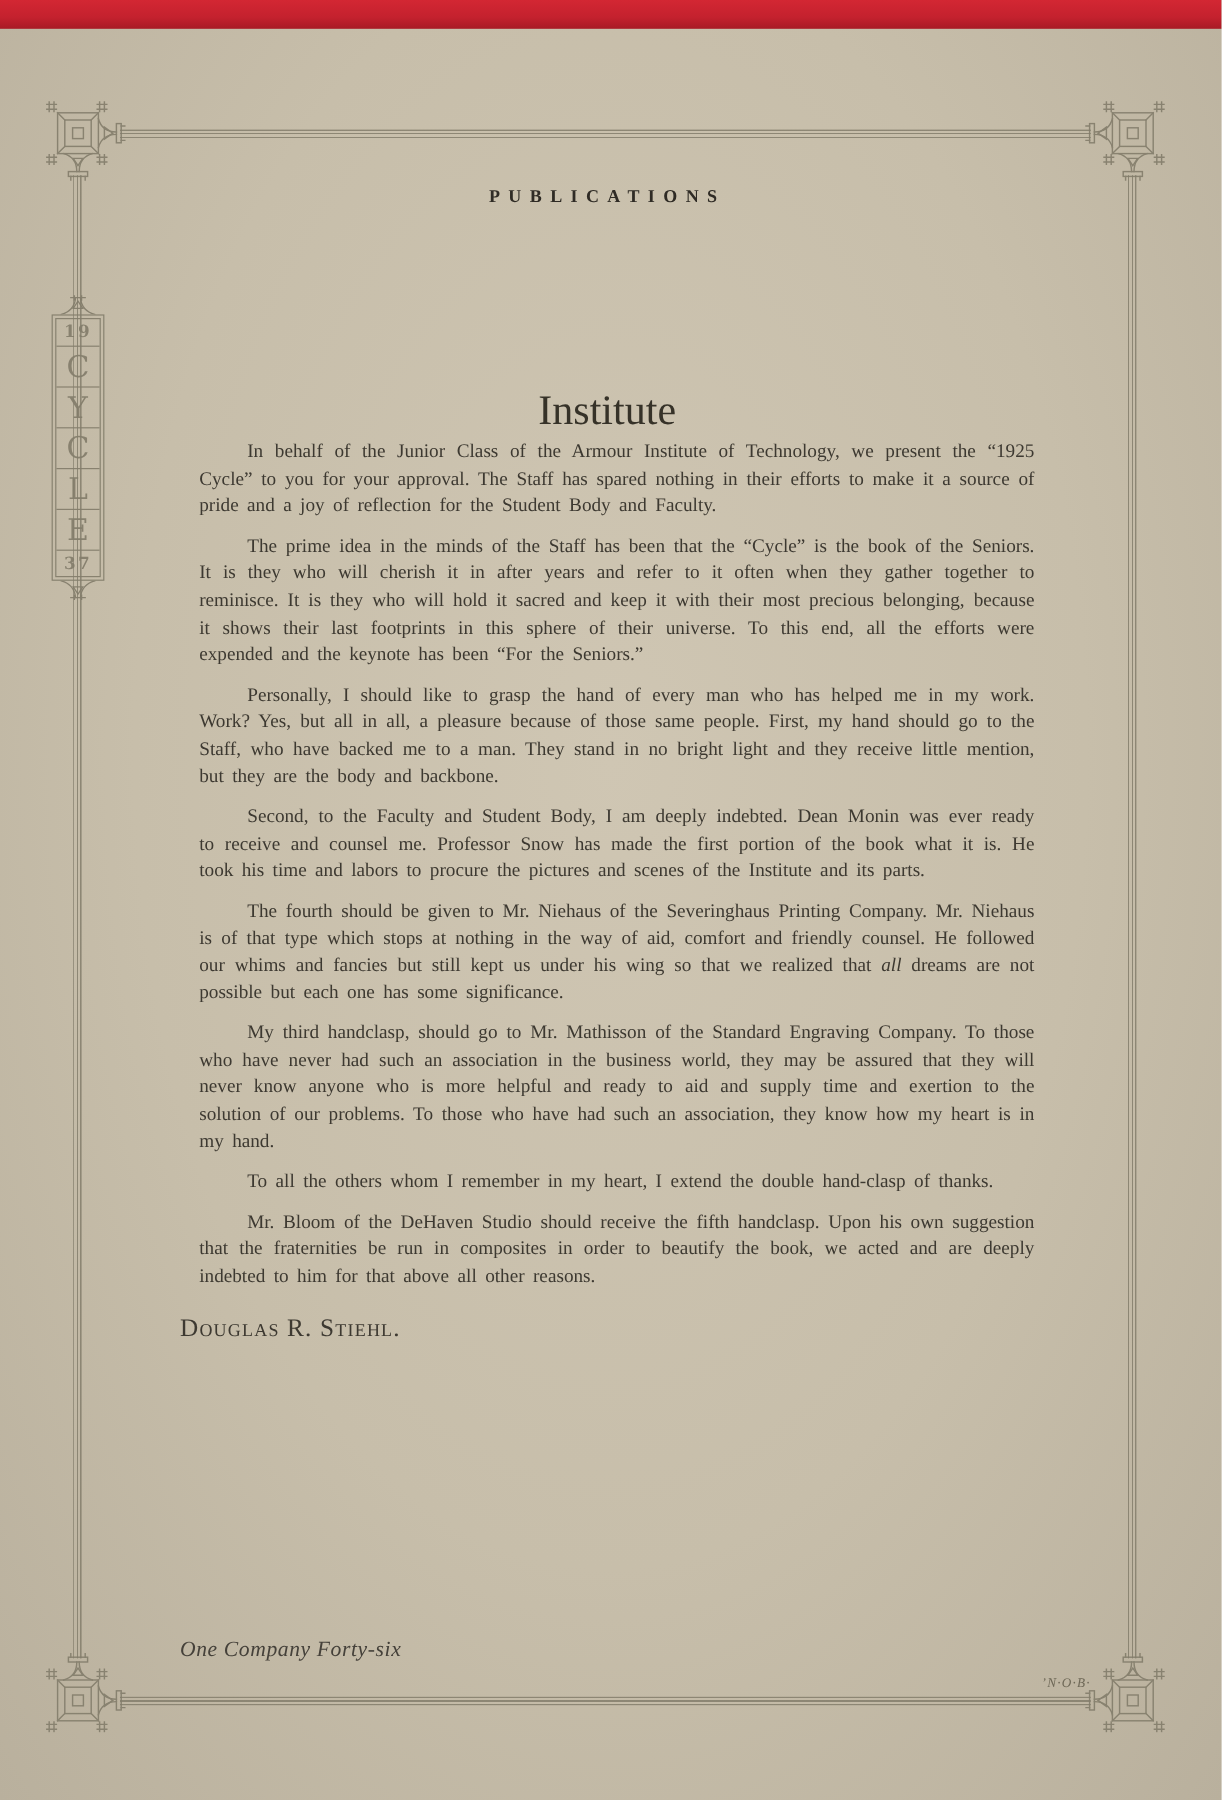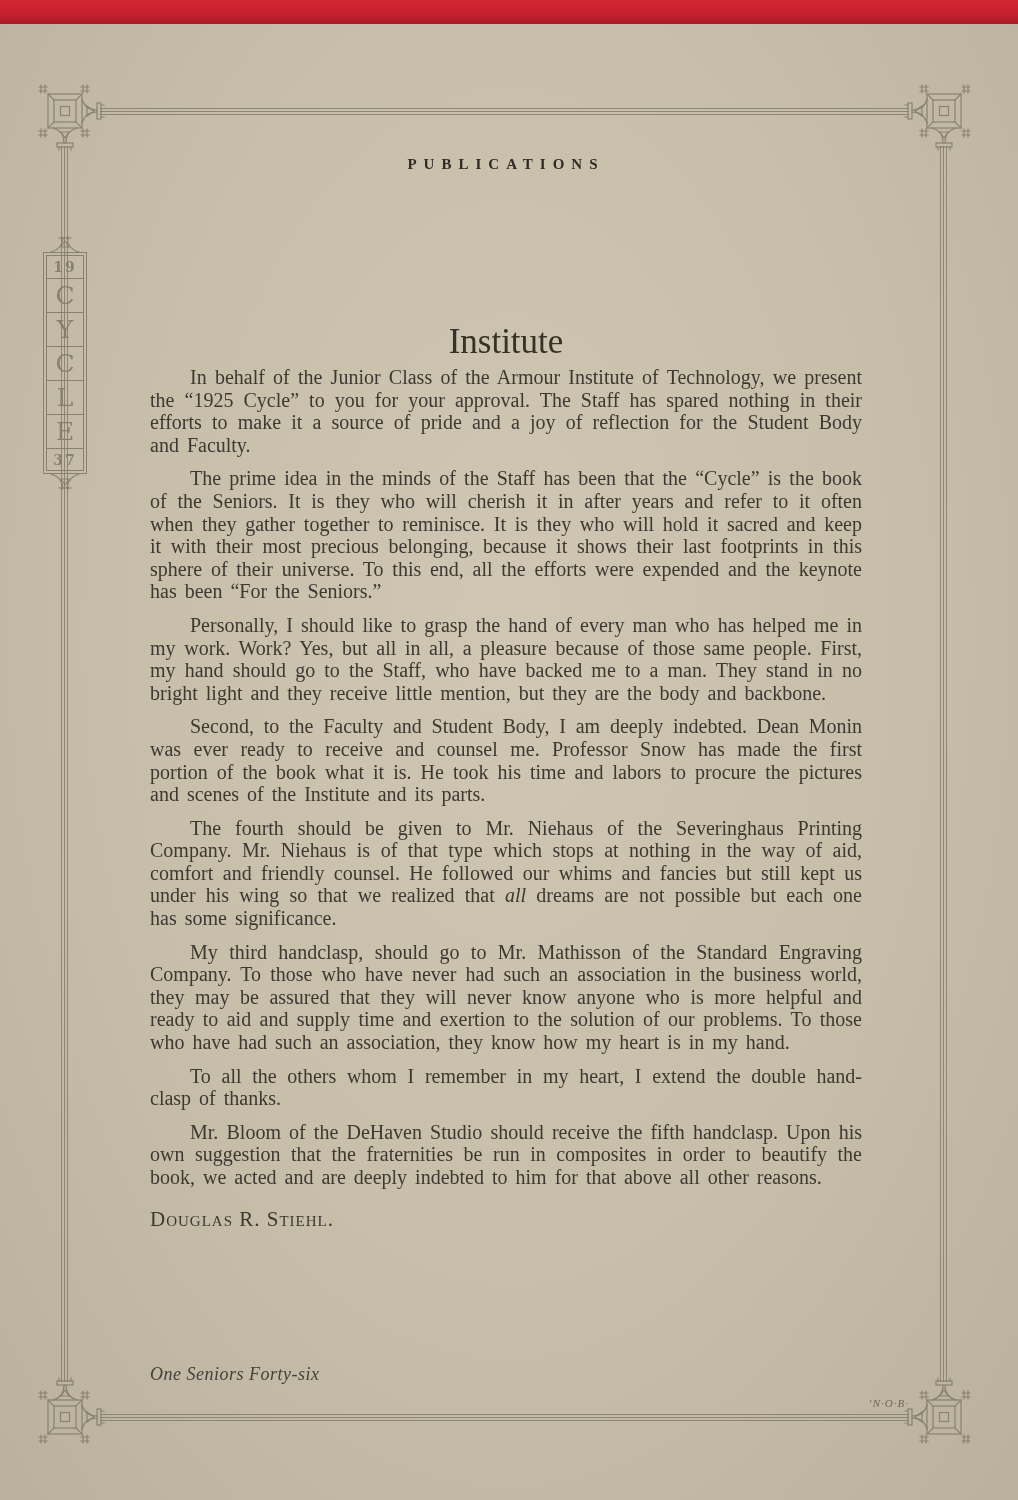--- a/index.html
+++ b/index.html
@@ -39,21 +39,21 @@
   .rule-top{left:100px;top:108px;width:809px;}
   .rule-bottom{left:100px;top:1414px;width:809px;}
   .rule-left{left:61px;top:146px;height:1236px;}
   .rule-right{left:940px;top:146px;height:1236px;}
   .corner{position:absolute;width:72px;height:72px;color:var(--border-line,#837d6b);opacity:.9;}
   .corner.tl{left:38px;top:84px;}
   .corner.tr{left:899px;top:84px;transform:scaleX(-1);}
   .corner.bl{left:38px;top:1372px;transform:scaleY(-1);}
   .corner.br{left:899px;top:1372px;transform:scale(-1,-1);}
   
-  .cartouche{position:absolute;left:46px;top:236px;width:16px;opacity:.92;text-align:center;}
+  .cartouche{position:absolute;left:46px;top:246px;width:16px;opacity:.92;text-align:center;}
   .cart-bracket{display:block;width:38px;height:16px;color:var(--border-line,#837d6b);}
   .cart-bracket.bottom{transform:scaleY(-1);}
   .cart-box{
     width:38px;border:1px solid var(--border-line,#837d6b);
     outline:1px solid var(--border-line,#837d6b);outline-offset:2px;
     margin:3px 0;
   }
   .cart-cell{
     display:flex;align-items:center;justify-content:center;
     color:var(--border-line,#837d6b);
@@ -72,22 +72,22 @@
   .kicker{
     position:absolute;left:0;top:156px;width:712px;text-align:center;
     font-size:15px;font-weight:bold;letter-spacing:7px;color:#2f2b25;
   }
   .heading{
     position:absolute;left:0;top:322px;width:712px;text-align:center;
     font-size:35px;font-weight:400;color:var(--heading-ink,#363228);
   }
   .body-copy{position:absolute;left:0;top:366px;width:712px;}
   .body-copy p{
-    font-size:20px;line-height:22.6px;text-align:justify;text-indent:40px;
-    word-spacing:3px;color:var(--ink,#3d3931);margin:0 0 11px 0;
+    font-size:16px;line-height:22.6px;text-align:justify;text-indent:40px;
+    word-spacing:3px;color:var(--ink,#3d3931);margin:0 0 11px 16px;
   }
   .signature{
     margin-top:18px;text-align:left;padding-right:32px;
     font-variant:small-caps;font-size:21px;letter-spacing:1px;color:var(--ink,#3d3931);
   }
   .folio{
     position:absolute;left:150px;top:1364px;
     font-style:italic;font-size:18px;letter-spacing:.5px;color:#45413a;
   }
 </style>
@@ -176,13 +176,13 @@
     <p>Personally, I should like to grasp the hand of every man who has helped me in my work.  Work?  Yes, but all in all, a pleasure because of those same people.  First, my hand should go to the Staff, who have backed me to a man.  They stand in no bright light and they receive little mention, but they are the body and backbone.</p>
     <p>Second, to the Faculty and Student Body, I am deeply indebted.  Dean Monin was ever ready to receive and counsel me.  Professor Snow has made the first portion of the book what it is.  He took his time and labors to procure the pictures and scenes of the Institute and its parts.</p>
     <p>The fourth should be given to Mr. Niehaus of the Severinghaus Printing Company.  Mr. Niehaus is of that type which stops at nothing in the way of aid, comfort and friendly counsel.  He followed our whims and fancies but still kept us under his wing so that we realized that <i>all</i> dreams are not possible but each one has some significance.</p>
     <p>My third handclasp, should go to Mr. Mathisson of the Standard Engraving Company.  To those who have never had such an association in the business world, they may be assured that they will never know anyone who is more helpful and ready to aid and supply time and exertion to the solution of our problems.  To those who have had such an association, they know how my heart is in my hand.</p>
     <p>To all the others whom I remember in my heart, I extend the double hand-clasp of thanks.</p>
     <p>Mr. Bloom of the DeHaven Studio should receive the fifth handclasp.  Upon his own suggestion that the fraternities be run in composites in order to beautify the book, we acted and are deeply indebted to him for that above all other reasons.</p>
     <div class="signature">Douglas R. Stiehl.</div>
   </div>
 </div>
 
-<div class="folio">One Seniors Forty-six</div>
+<div class="folio">One Company Forty-six</div>
 
 </body></html>

